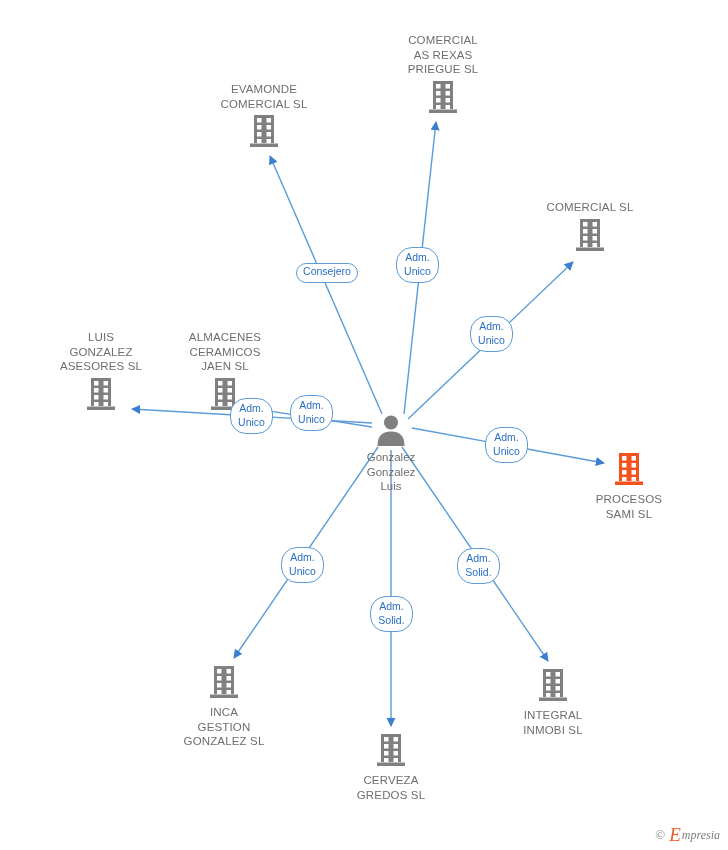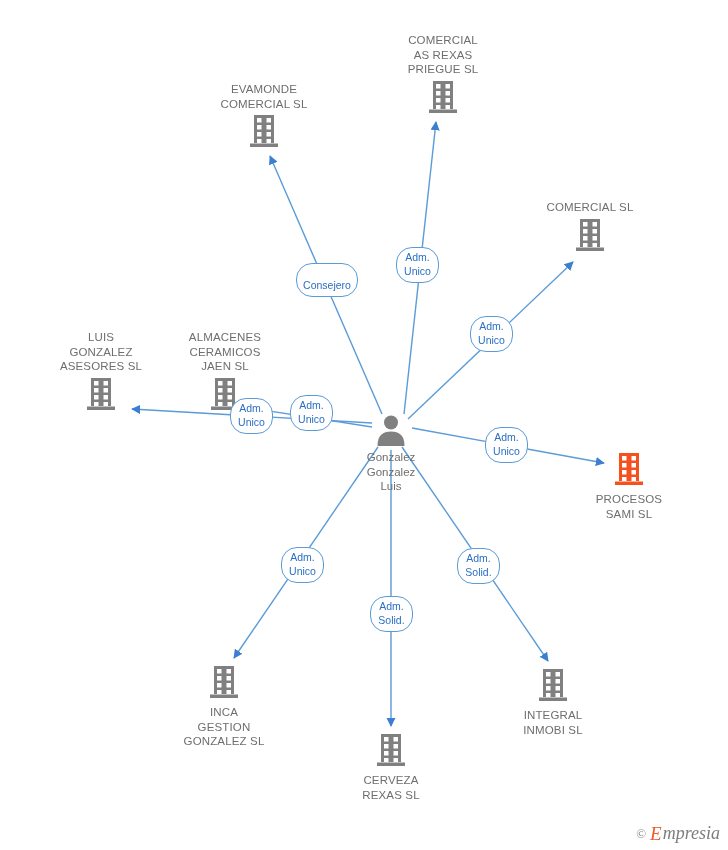--- a/index.html
+++ b/index.html
@@ -83,21 +83,21 @@
     color: #f05a28;
     font-family: "Liberation Serif", serif;
     font-style: italic;
     font-size: 19px;
     line-height: 18px;
   }
   .wm-rest {
     color: #7d7d7d;
     font-family: "Liberation Serif", serif;
     font-style: italic;
-    font-size: 18px;
+    font-size: 12px;
     margin-left: -3px;
   }
 </style>
 </head>
 <body>
 
 <div id="canvas">
 
   <svg id="edge-layer" viewBox="0 0 728 850">
     <defs>
@@ -267,21 +267,21 @@
       <rect x="17.5" y="4" width="4.5" height="4.5" fill="#ffffff"></rect>
       <rect x="8" y="11" width="4.5" height="4.5" fill="#ffffff"></rect>
       <rect x="17.5" y="11" width="4.5" height="4.5" fill="#ffffff"></rect>
       <rect x="8" y="18" width="4.5" height="4.5" fill="#ffffff"></rect>
       <rect x="17.5" y="18" width="4.5" height="4.5" fill="#ffffff"></rect>
       <rect x="8" y="25" width="4.5" height="4" fill="#ffffff"></rect>
       <rect x="17.5" y="25" width="4.5" height="4.5" fill="#ffffff"></rect>
       <rect x="1" y="29.5" width="28" height="3.5" fill="#808080"></rect>
     </svg>
     <div class="node-label">CERVEZA
-REXAS SL</div>
+GREDOS SL</div>
   </div>
 
   <div class="node below" style="left:553px; top:668px;">
     <svg class="node-icon" width="30" height="34" viewBox="0 0 30 34">
       <rect x="5" y="1" width="20" height="28" fill="#808080"></rect>
       <rect x="8" y="4" width="4.5" height="4.5" fill="#ffffff"></rect>
       <rect x="17.5" y="4" width="4.5" height="4.5" fill="#ffffff"></rect>
       <rect x="8" y="11" width="4.5" height="4.5" fill="#ffffff"></rect>
       <rect x="17.5" y="11" width="4.5" height="4.5" fill="#ffffff"></rect>
       <rect x="8" y="18" width="4.5" height="4.5" fill="#ffffff"></rect>
@@ -290,21 +290,21 @@
       <rect x="17.5" y="25" width="4.5" height="4.5" fill="#ffffff"></rect>
       <rect x="1" y="29.5" width="28" height="3.5" fill="#808080"></rect>
     </svg>
     <div class="node-label">INTEGRAL
 INMOBI SL</div>
   </div>
 
   <div class="edge-badge" style="left:396px; top:247px; width:43px;">Adm.
 Unico</div>
 
-  <div class="edge-badge" style="left:296px; top:263px; width:62px; padding-top:15px; padding-bottom:3px;">Consejero</div>
+  <div class="edge-badge" style="left:296px; top:263px; width:62px; padding-top:1px; padding-bottom:3px;">Consejero</div>
 
   <div class="edge-badge" style="left:470px; top:316px; width:43px;">Adm.
 Unico</div>
 
   <div class="edge-badge" style="left:230px; top:398px; width:43px;">Adm.
 Unico</div>
 
   <div class="edge-badge" style="left:290px; top:395px; width:43px;">Adm.
 Unico</div>
 

